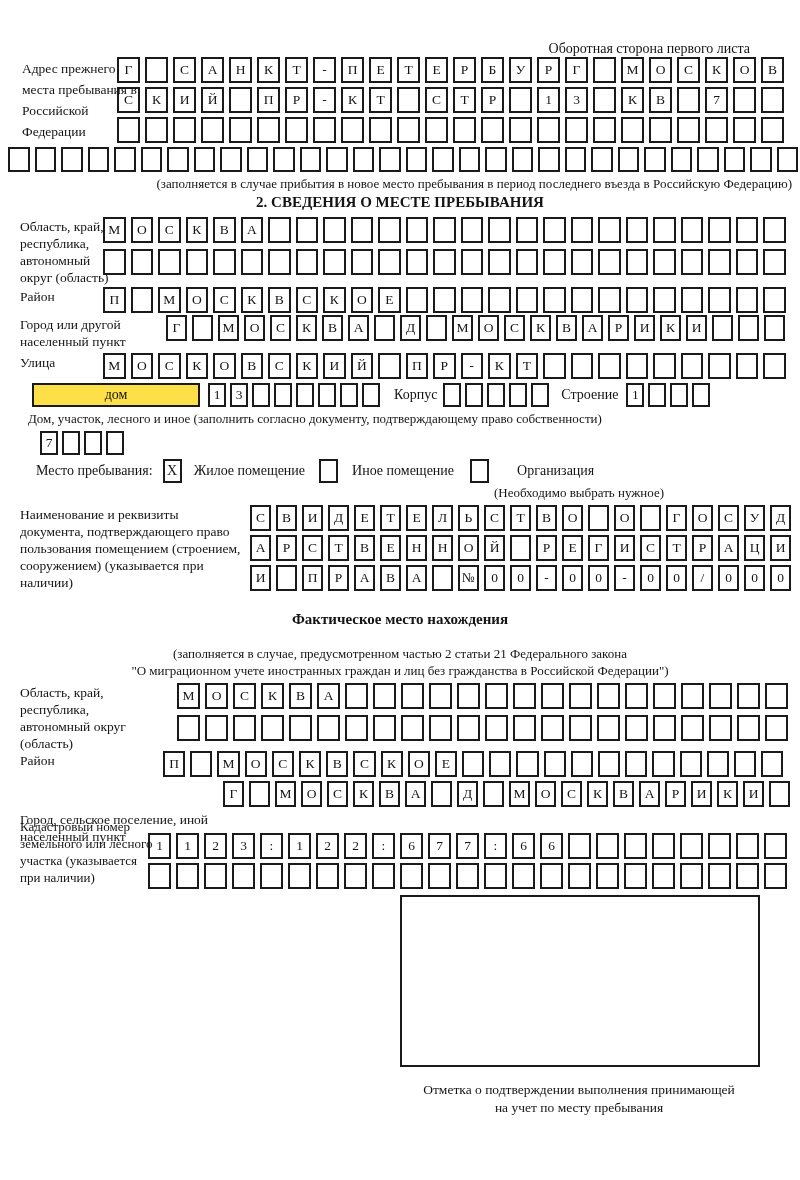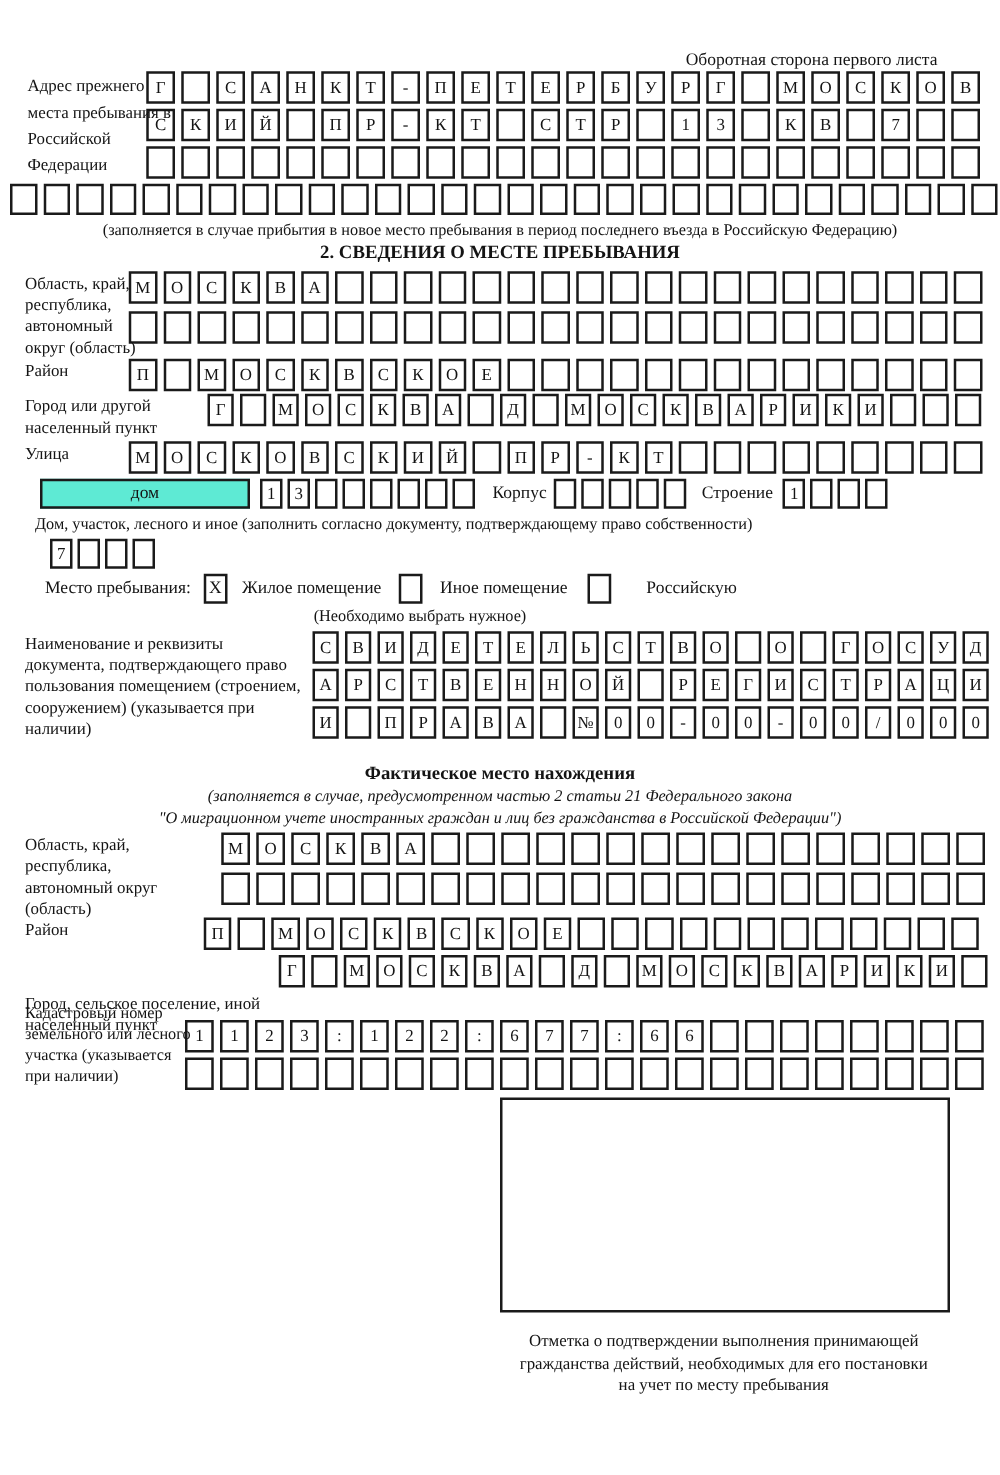--- a/index.html
+++ b/index.html
@@ -2,21 +2,21 @@
 <html><head>
 <meta charset="utf-8">
 <style>
   html,body{margin:0;padding:0;background:#ffffff;}
   body{width:800px;height:1180px;overflow:hidden;font-family:"Liberation Serif",serif;color:#141414;}
   .page{padding:0 8px;position:relative;}
 
   .side-note{margin-top:41px;text-align:right;padding-right:42px;font-size:14px;}
 
   .heading{font-weight:bold;text-align:center;font-size:15px;}
-  .caption{font-size:13px;text-align:center;}
+  .caption{font-size:13px;text-align:right;}
   .caption-left{font-size:13px;margin-left:20px;}
 
   .field{position:relative;}
   .flabel{position:absolute;left:12px;top:1px;font-size:13.5px;line-height:17px;}
 
   .cells{display:flex;gap:5px;}
   .cell{box-sizing:border-box;flex:none;border:2px solid #1a1a1a;height:26px;background:#fff;
         display:flex;align-items:center;justify-content:center;font-size:13.5px;line-height:1;}
 
   .cells-a .cell{width:23px;}            
@@ -30,21 +30,21 @@
   .cells-chk .cell{width:19px;height:24px;font-size:14px;}
 
   .ml109{margin-left:109px}.ml95{margin-left:95px}.ml158{margin-left:158px}
   .ml242{margin-left:242px}.ml169{margin-left:169px}.ml155{margin-left:155px}
   .ml215{margin-left:215px}.ml140{margin-left:140px}.ml24{margin-left:24px}.ml28{margin-left:28px}
 
   .rowgap{display:flex;flex-direction:column;gap:6px;}
   .rowgap4{display:flex;flex-direction:column;gap:4px;}
 
   .named-box{box-sizing:border-box;border:2px solid #1a1a1a;height:24px;flex:none;
-             display:flex;align-items:center;justify-content:center;font-size:14px;background:#5eead4;}
+             display:flex;align-items:center;justify-content:center;font-size:14px;background:#fde047;}
   .inline-row{display:flex;align-items:center;}
   .inline-label{font-size:14px;flex:none;}
 
   .prev-label{width:118px;left:14px;font-size:13.5px;line-height:21px;}
   .w100{width:100px;} .w125{width:125px;} .w140{width:140px;} .w200{width:200px;margin-top:29px;}
   .w225{width:225px;} .w135{width:135px;font-size:13px;}
 
   .stamp-area{position:relative;height:265px;}
   .stamp-box{position:absolute;left:392px;top:6px;width:360px;height:172px;
              border:2px solid #1a1a1a;box-sizing:border-box;background:#fff;}
@@ -375,21 +375,21 @@
         <span class="cell">X</span>
       </div>
     <div class="inline-label" style="margin-left:12px;">Жилое помещение</div>
     <div class="cells cells-chk" style="margin-left:14px;">
         <span class="cell"></span>
       </div>
     <div class="inline-label" style="margin-left:14px;">Иное помещение</div>
     <div class="cells cells-chk" style="margin-left:16px;">
         <span class="cell"></span>
       </div>
-    <div class="inline-label" style="margin-left:28px;">Российскую</div>
+    <div class="inline-label" style="margin-left:28px;">Организация</div>
   </div>
   <div class="caption" style="margin-top:2px;width:656px;">(Необходимо выбрать нужное)</div>
 
   <div class="field" style="margin-top:4px;min-height:104px;">
     <div class="flabel w225">Наименование и реквизиты документа, подтверждающего право пользования помещением (строением, сооружением) (указывается при наличии)</div>
     <div class="rowgap4 ml242">
       <div class="cells cells-d">
           <span class="cell">С</span>
           <span class="cell">В</span>
           <span class="cell">И</span>
@@ -455,21 +455,21 @@
           <span class="cell">0</span>
           <span class="cell">/</span>
           <span class="cell">0</span>
           <span class="cell">0</span>
           <span class="cell">0</span>
         </div>
     </div>
   </div>
 
   <div class="heading" style="margin-top:2px;">Фактическое место нахождения</div>
-  <div class="fact-cap" style="margin-top:1px;font-style:italic;">
+  <div class="fact-cap" style="margin-top:18px;">
       <div>(заполняется в случае, предусмотренном частью 2 статьи 21 Федерального закона</div>
       <div>"О миграционном учете иностранных граждан и лиц без гражданства в Российской Федерации")</div>
     </div>
 
   <div class="field" style="margin-top:4px;min-height:68px;">
     <div class="flabel w125">Область, край, республика, автономный округ (область)</div>
     <div class="rowgap ml169">
       <div class="cells cells-f">
           <span class="cell">М</span>
           <span class="cell">О</span>
@@ -631,18 +631,17 @@
           <span class="cell"></span>
           <span class="cell"></span>
         </div>
     </div>
   </div>
 
   <div class="stamp-area">
     <div class="stamp-box"></div>
     <div class="stamp-caption">
         <div>Отметка о подтверждении выполнения принимающей</div>
-        <div>гражданства действий, необходимых для его постановки</div>
         <div>на учет по месту пребывания</div>
       </div>
   </div>
 
 </div>
 
 </body></html>

